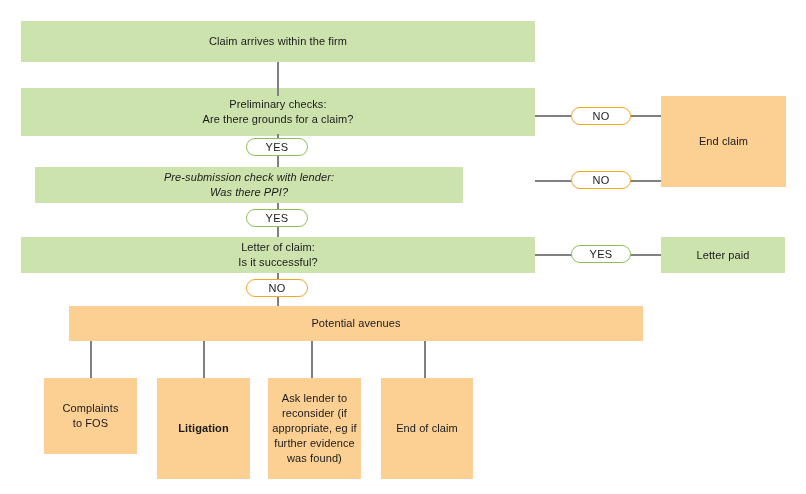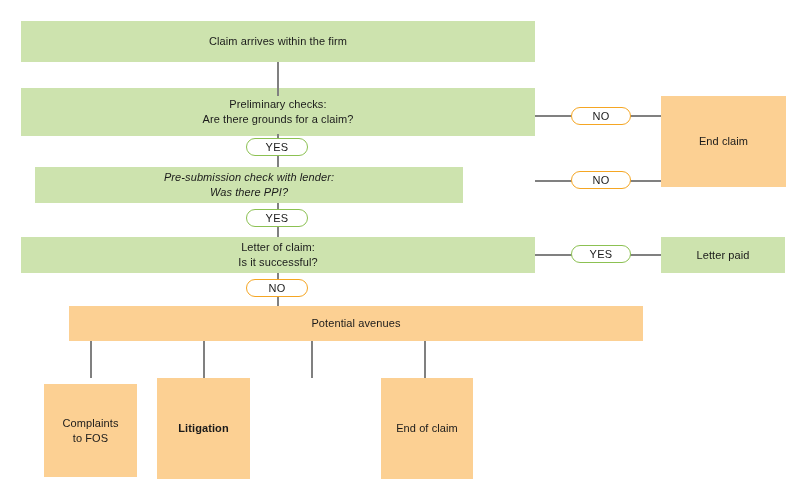--- a/index.html
+++ b/index.html
@@ -111,29 +111,36 @@
   </div>
 
   <div class="node green" style="left:661px; top:237px; width:124px; height:36px;">
     <span class="node-label">Letter paid</span>
   </div>
 
   <div class="node orange" style="left:21px; top:306px; width:574px; height:35px;margin-left:48px;">
     <span class="node-label">Potential avenues</span>
   </div>
 
-  <div class="node orange" style="left:44px; top:378px; width:93px; height:93px;margin-top:6px;">
+  <div class="node orange" style="left:44px; top:378px; width:93px; height:76px;">
     <span class="node-label">Complaints
 to FOS</span>
   </div>
 
   <div class="node orange" style="left:157px; top:378px; width:93px; height:101px;font-weight:bold;">
     <span class="node-label">Litigation</span>
   </div>
 
+  <div class="node orange" style="left:268px; top:378px; width:93px; height:101px;">
+    <span class="node-label">Ask lender to
+reconsider (if
+appropriate, eg if
+further evidence
+was found)</span>
+  </div>
 
   <div class="node orange" style="left:381px; top:378px; width:92px; height:101px;">
     <span class="node-label">End of claim</span>
   </div>
 
   <div class="pill no" style="left:571px; top:107px; width:60px; height:18px;">
     <span>NO</span>
   </div>
 
   <div class="pill yes" style="left:246px; top:138px; width:62px; height:18px;">

